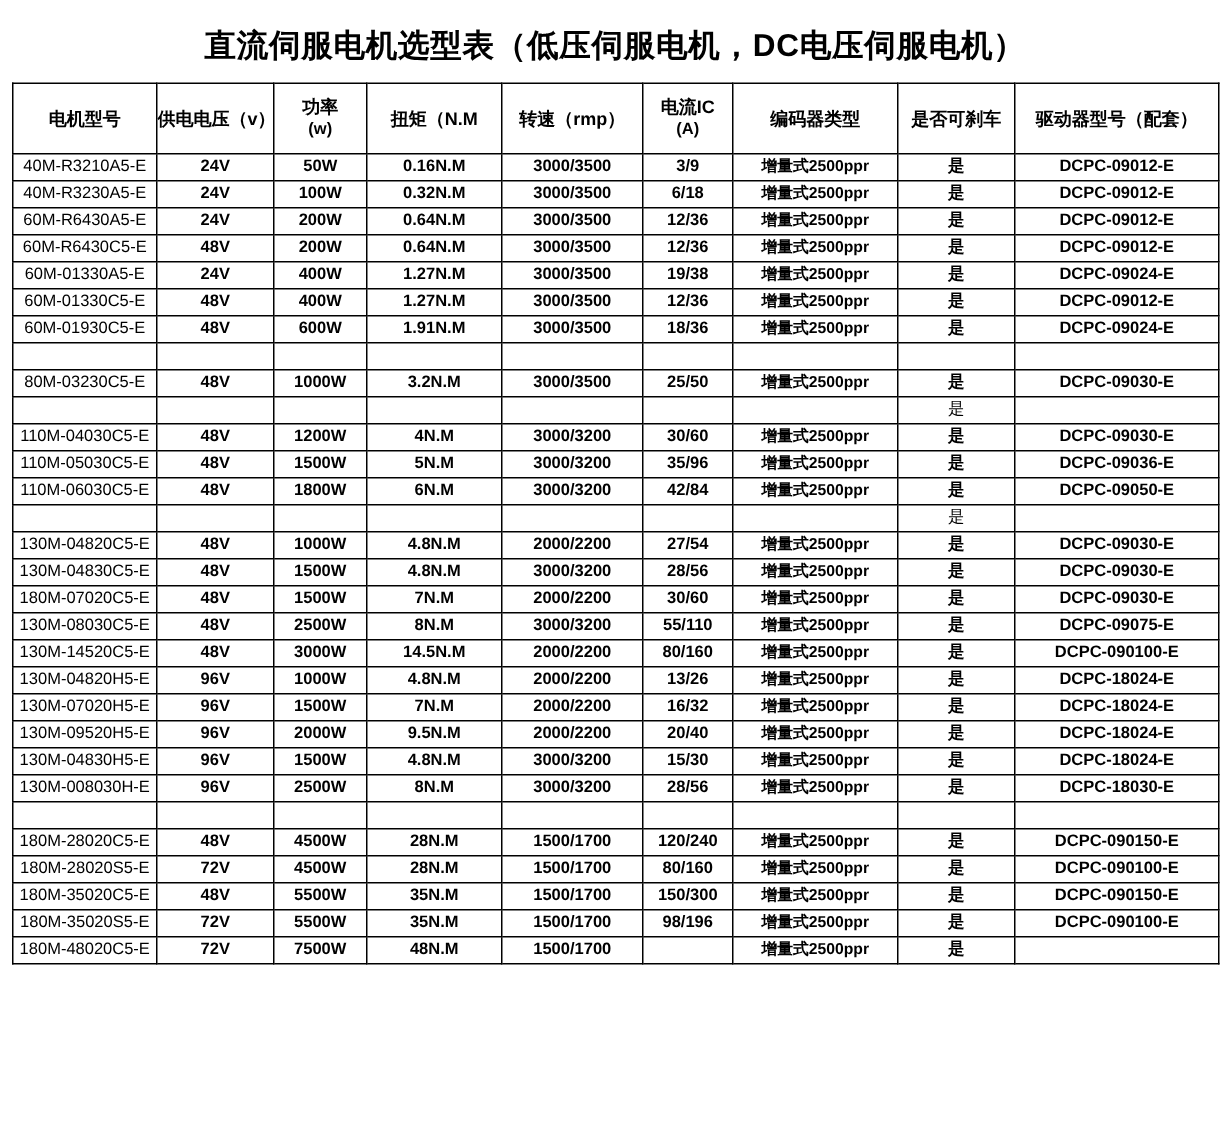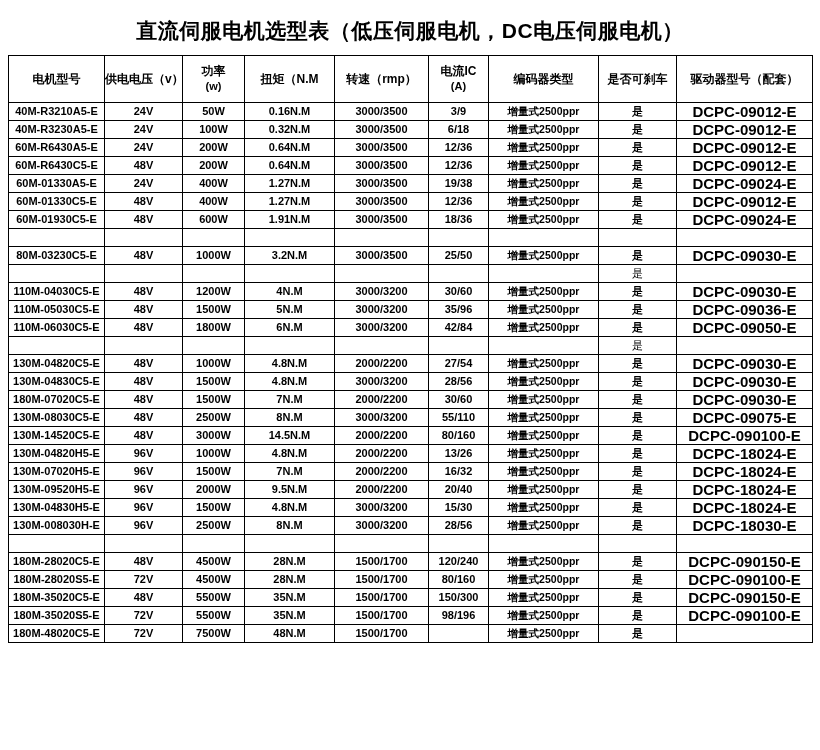--- a/index.html
+++ b/index.html
@@ -48,33 +48,33 @@
   }
   table.spec thead th {
     height: 46px;
     font-size: 12px;
     font-weight: bold;
     line-height: 15px;
   }
   td.model {
     text-align: left;
     padding-left: 3px;
-    font-weight: bold;
+    font-weight: normal;
     font-size: 11px;
   }
   td.bold {
     font-weight: bold;
   }
   td.enc {
     font-weight: bold;
     font-size: 10.5px;
   }
   td.drv {
     font-weight: bold;
-    font-size: 15px;
+    font-size: 11px;
     margin-left: 48px;
   }
   td.spacer {
     height: 17px;
   }
   col.c0 { width: 96px; }
   col.c1 { width: 78px; }
   col.c2 { width: 62px; }
   col.c3 { width: 90px; }
   col.c4 { width: 94px; }

